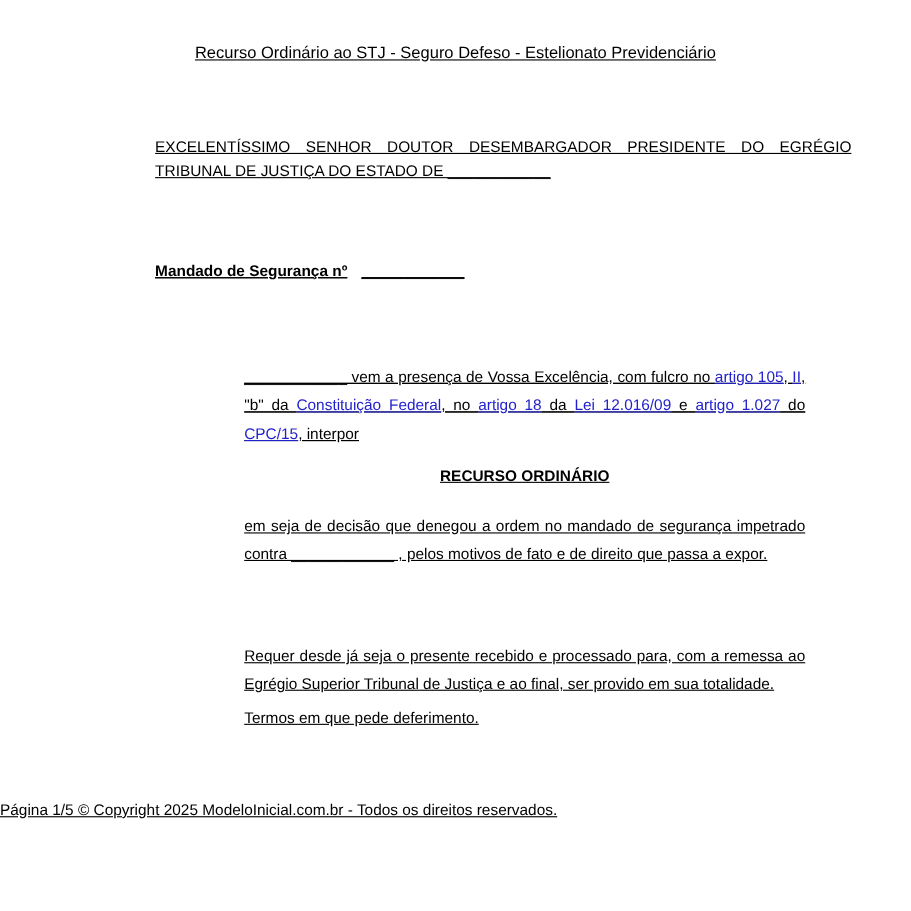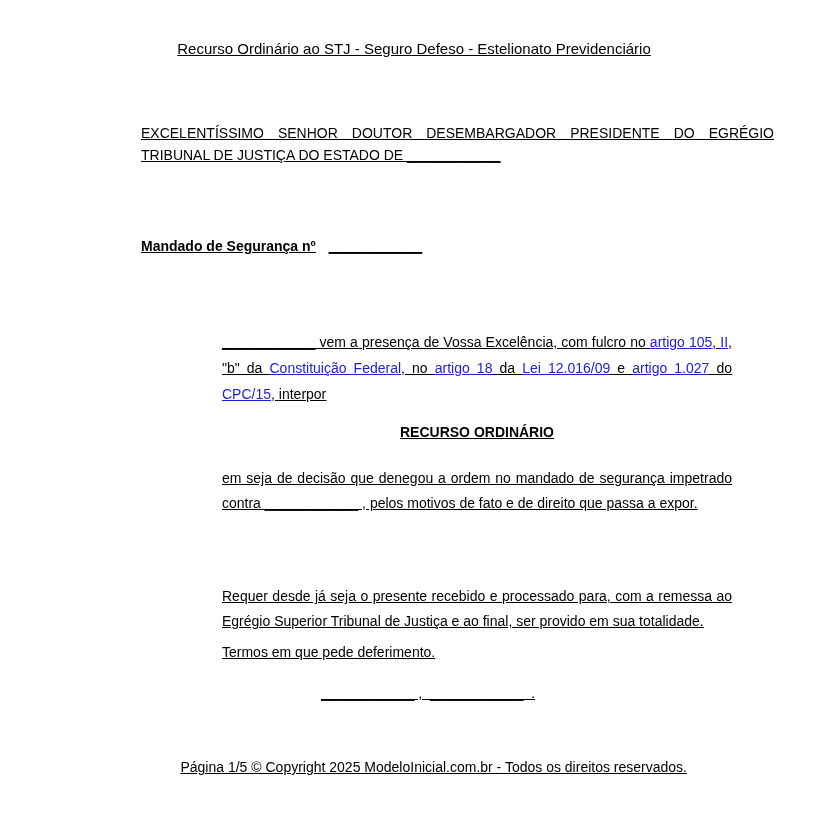--- a/index.html
+++ b/index.html
@@ -62,22 +62,22 @@
   .signature-line {
     position: absolute;
     top: 685px; left: 222px; width: 510px;
     padding-left: 99px;
     font-size: 14px;
     white-space: pre;
     text-align: left;
   }
   .doc-footer {
     position: absolute;
-    top: 759px; left: 0; width: 687px;
-    text-align: right;
+    top: 728px; left: 0; width: 687px;
+    text-align: left;
     font-size: 14px;
   }
 </style>
 </head>
 <body>
 
 <div class="page">
 
   <div class="doc-title">Recurso Ordinário ao STJ - Seguro Defeso - Estelionato Previdenciário</div>
 
@@ -90,17 +90,16 @@
   <p class="body-block intro"><span>____________</span><span> vem a presença de Vossa Excelência, com fulcro no </span><a href="#" class="doc-link">artigo 105</a><span>, </span><a href="#" class="doc-link">II</a><span>, "b" da </span><a href="#" class="doc-link">Constituição Federal</a><span>, no </span><a href="#" class="doc-link">artigo 18</a><span> da </span><a href="#" class="doc-link">Lei 12.016/09</a><span> e </span><a href="#" class="doc-link">artigo 1.027</a><span> do </span><a href="#" class="doc-link">CPC/15</a><span>, interpor</span></p>
 
   <div class="doc-heading">RECURSO ORDINÁRIO</div>
 
   <p class="body-block para-1">em seja de decisão que denegou a ordem no mandado de segurança impetrado contra ____________ , pelos motivos de fato e de direito que passa a expor.</p>
 
   <p class="body-block para-2">Requer desde já seja o presente recebido e processado para, com a remessa ao Egrégio Superior Tribunal de Justiça e ao final, ser provido em sua totalidade.</p>
 
   <p class="body-block para-3">Termos em que pede deferimento.</p>
 
-  <p class="signature-line">____________ ,  ____________  .</p>
 
   <div class="doc-footer">Página 1/5 © Copyright 2025 ModeloInicial.com.br - Todos os direitos reservados.</div>
 
 </div>
 
 </body></html>

